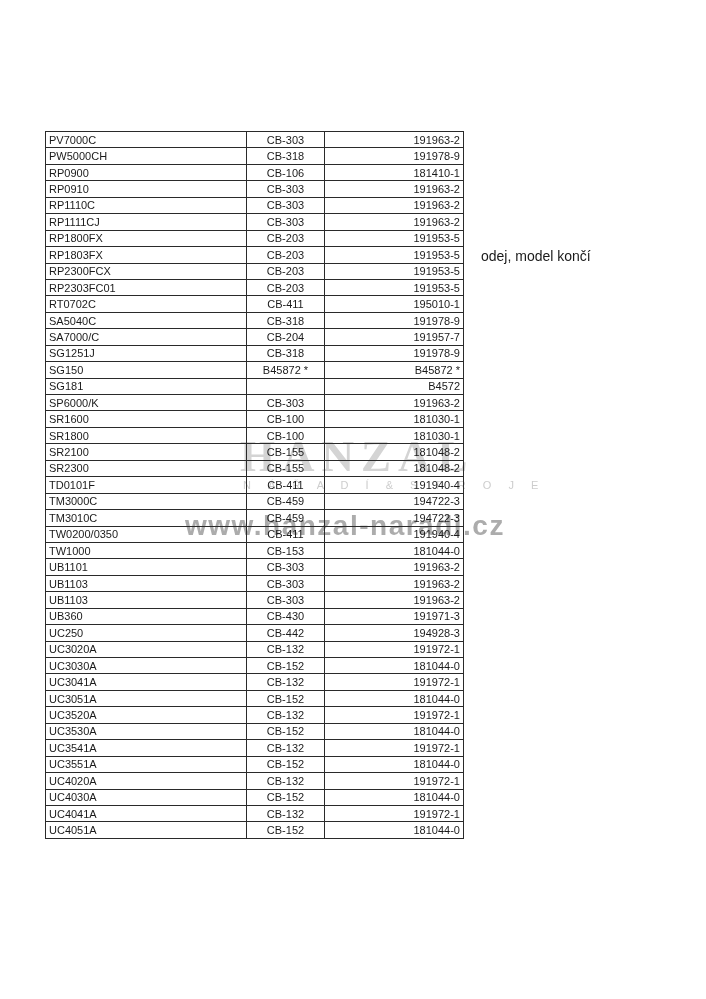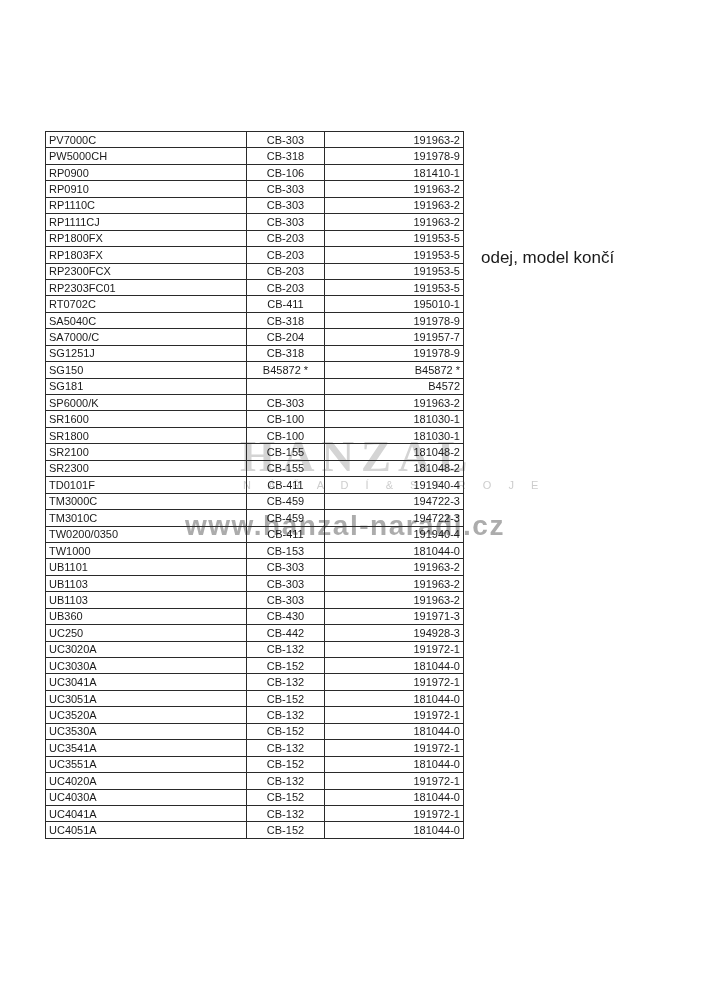--- a/index.html
+++ b/index.html
@@ -73,21 +73,21 @@
   }
   td.c-model { width: 194px; text-align: left; }
   td.c-cb    { width: 71px;  text-align: center; }
   td.c-part  { width: 132px; text-align: right; }
   
   .side-note {
     position: absolute;
     left: 481px;
     top: 248px;
     z-index: 2;
-    font-size: 17px;
+    font-size: 14px;
     color: #1a1a1a;
     white-space: nowrap;
   }
 </style>
 </head>
 <body>
 
 <div class="page">
 
   <div class="watermark wm-brand" style="color: rgb(212, 212, 212);">HANZAL</div>

